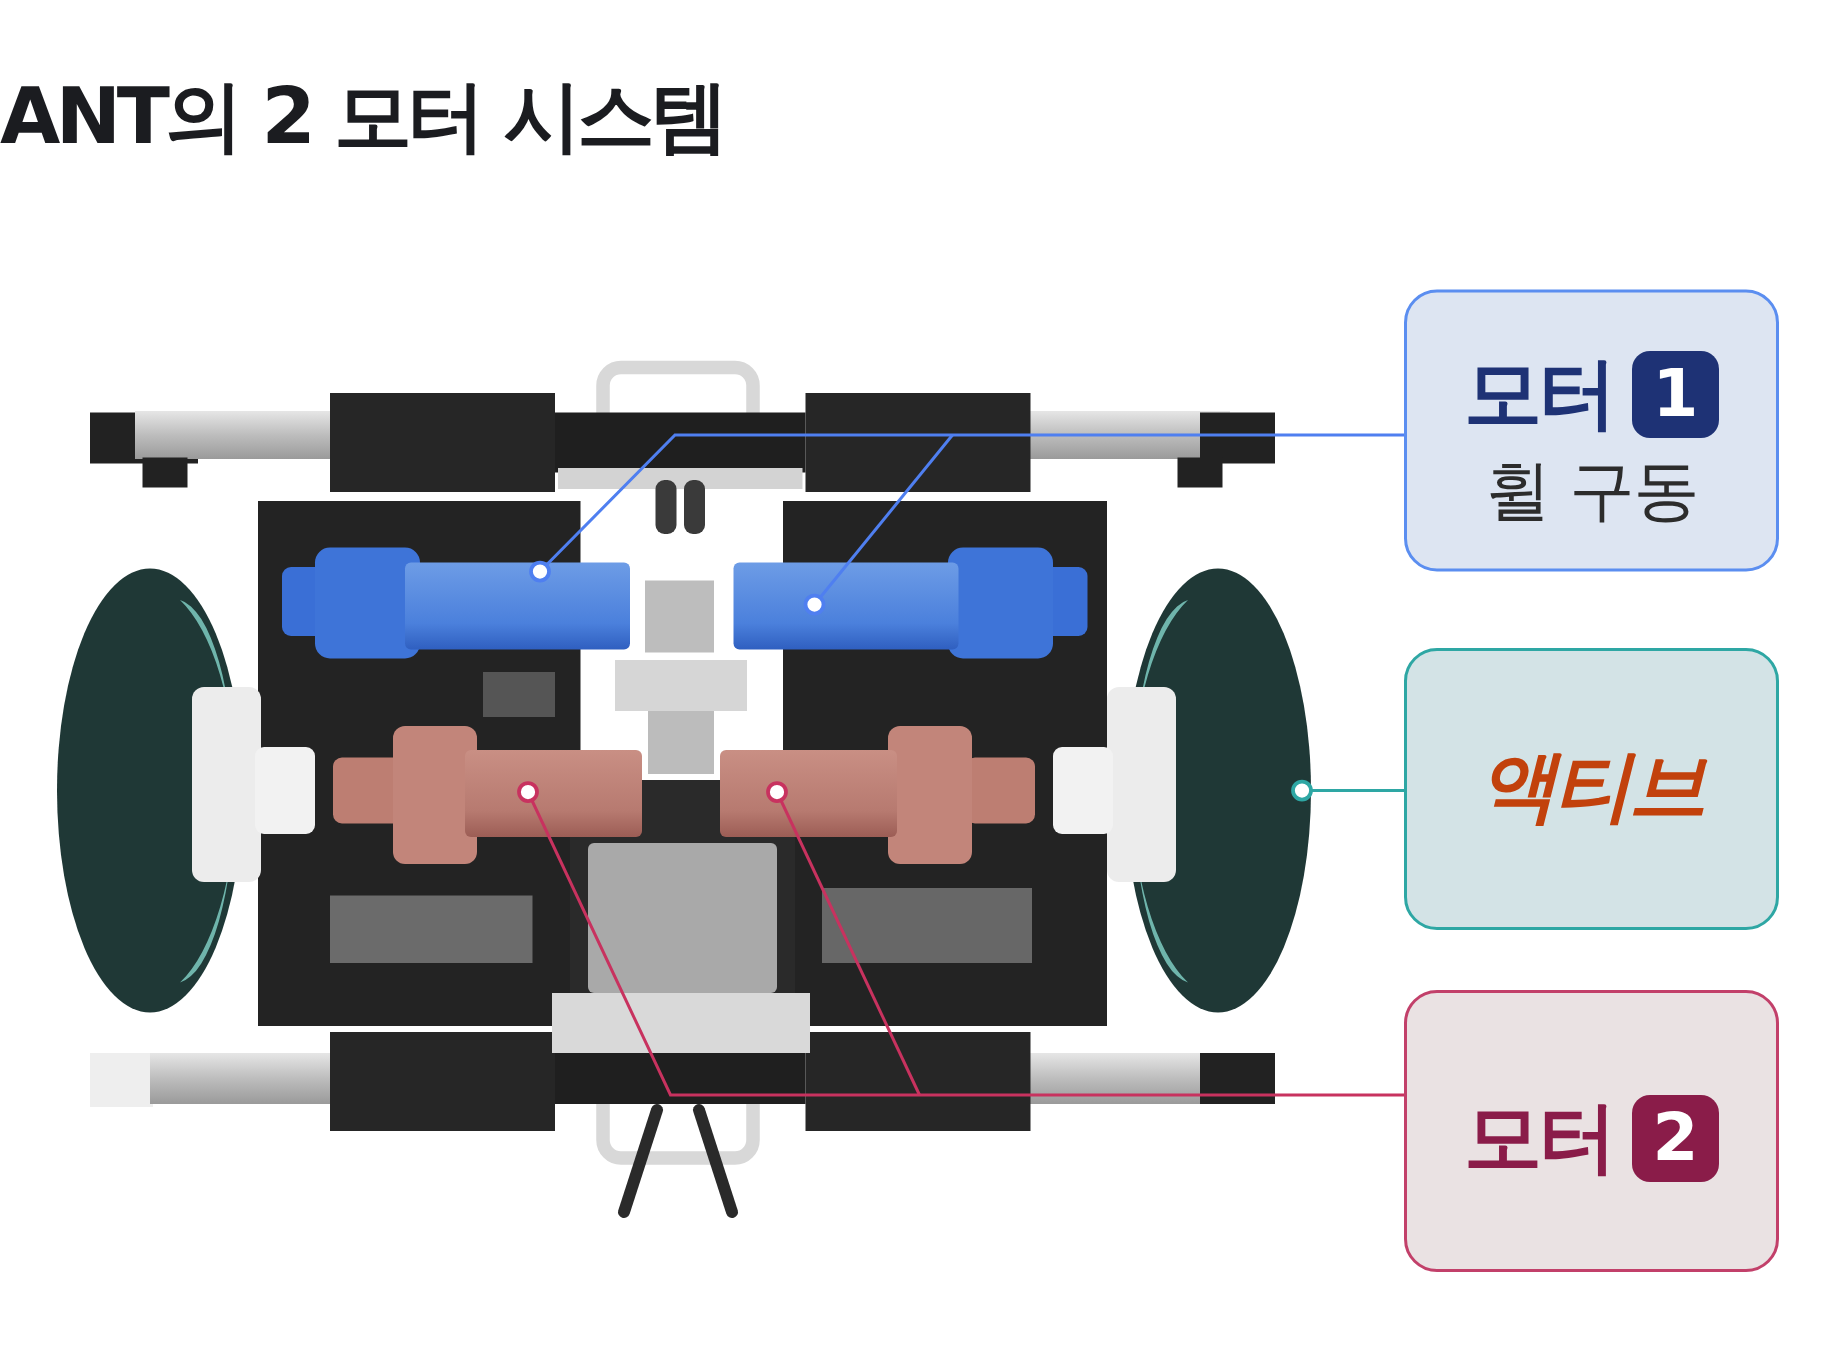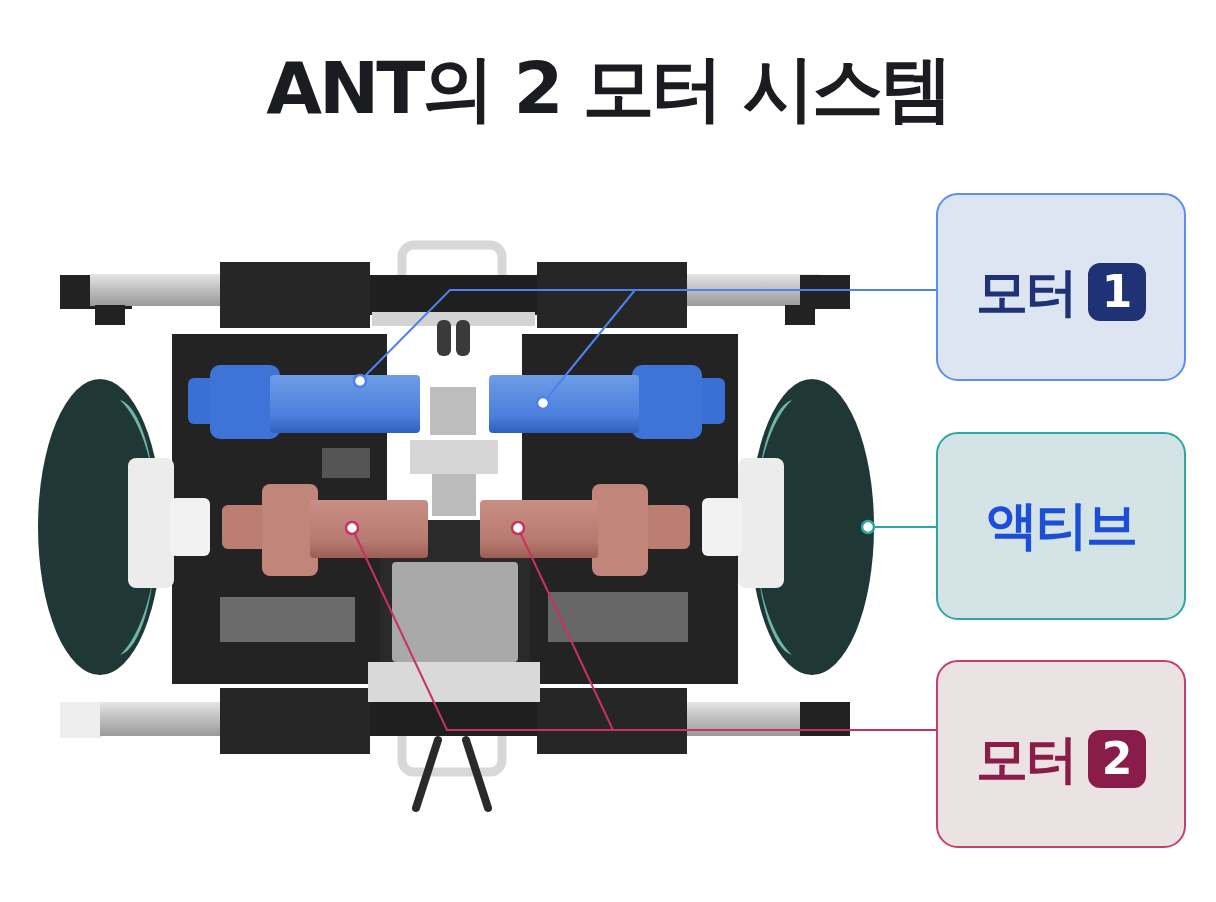--- a/index.html
+++ b/index.html
@@ -1,34 +1,34 @@
 <!DOCTYPE html>
 <html><head>
 <meta charset="utf-8">
 <style>
   html, body { margin: 0; padding: 0; background: #ffffff; }
   body { width: 1216px; height: 902px; position: relative; overflow: hidden;
          font-family: "DejaVu Sans", "Liberation Sans", sans-serif; }
-  .title { position: absolute; left: 0; right: 0; top: 52px; text-align: center;
-           font-size: 72px; font-weight: 700; color: #1b1c20; letter-spacing: -3px; line-height: 1; }
+  .title { position: absolute; left: 0; right: 0; top: 52px; text-align: left;
+           font-size: 52px; font-weight: 700; color: #1b1c20; letter-spacing: -3px; line-height: 1; }
   .diagram { position: absolute; left: 0; top: 0; width: 1216px; height: 902px; }
   .label-box { position: absolute; left: 936px; width: 250px; border-radius: 22px;
                box-sizing: border-box; display: flex; flex-direction: column;
                align-items: center; justify-content: center; }
   .box-motor1 { top: 193px; height: 188px; background: #dde5f2; border: 2px solid #5b8ef0; }
   .box-omni { top: 432px; height: 188px; background: #d3e3e6; border: 2px solid #2ea7a4; }
   .box-motor2 { top: 660px; height: 188px; background: #eae2e3; border: 2px solid #c2406a; }
   .row-head { display: flex; align-items: center; gap: 12px; font-size: 52px; font-weight: 700;
               line-height: 1; letter-spacing: -2px; margin-top: 10px; }
   .badge { display: inline-flex; align-items: center; justify-content: center; width: 58px; height: 58px;
            border-radius: 12px; color: #fff; font-size: 44px; font-weight: 700; letter-spacing: 0; }
   .sub { font-size: 44px; color: #2c2c2c; margin-top: 14px; line-height: 1; letter-spacing: -1px; }
   .m1 .row-head { color: #1e3275; } .m1 .badge { background: #1e3275; }
   .m2 .row-head { color: #8a1c49; } .m2 .badge { background: #8a1c49; }
-  .omni-text { color: #1d4ed8; font-size: 52px; font-weight: 700; line-height: 1.22; text-align: left; letter-spacing: -2px; }
+  .omni-text { color: #c2410c; font-size: 52px; font-weight: 700; line-height: 1.22; text-align: left; letter-spacing: -2px; font-style: italic; }
 </style>
 </head>
 <body>
 
 <div class="title">ANT의 2 모터 시스템</div>
 
 <svg class="diagram" viewBox="0 0 1216 902" xmlns="http://www.w3.org/2000/svg">
   <defs>
     <linearGradient id="rail" x1="0" y1="0" x2="0" y2="1">
       <stop offset="0" stop-color="#e6e6e6"></stop>
@@ -149,20 +149,21 @@
   <circle cx="868" cy="527" r="6" fill="#fff" stroke="#2ea7a4" stroke-width="2.5"></circle>
   <circle cx="352" cy="528" r="6" fill="#fff" stroke="#c8325f" stroke-width="2.5"></circle>
   <circle cx="518" cy="528" r="6" fill="#fff" stroke="#c8325f" stroke-width="2.5"></circle>
 </svg>
 
 <div class="label-box box-motor1 m1">
   <div class="row-head">
     <span>모터</span>
     <span class="badge">1</span>
   </div>
+  <div class="sub">휠 구동</div>
 </div>
 
 <div class="label-box box-omni">
   <div class="omni-text">액티브</div>
 </div>
 
 <div class="label-box box-motor2 m2">
   <div class="row-head">
     <span>모터</span>
     <span class="badge">2</span>

